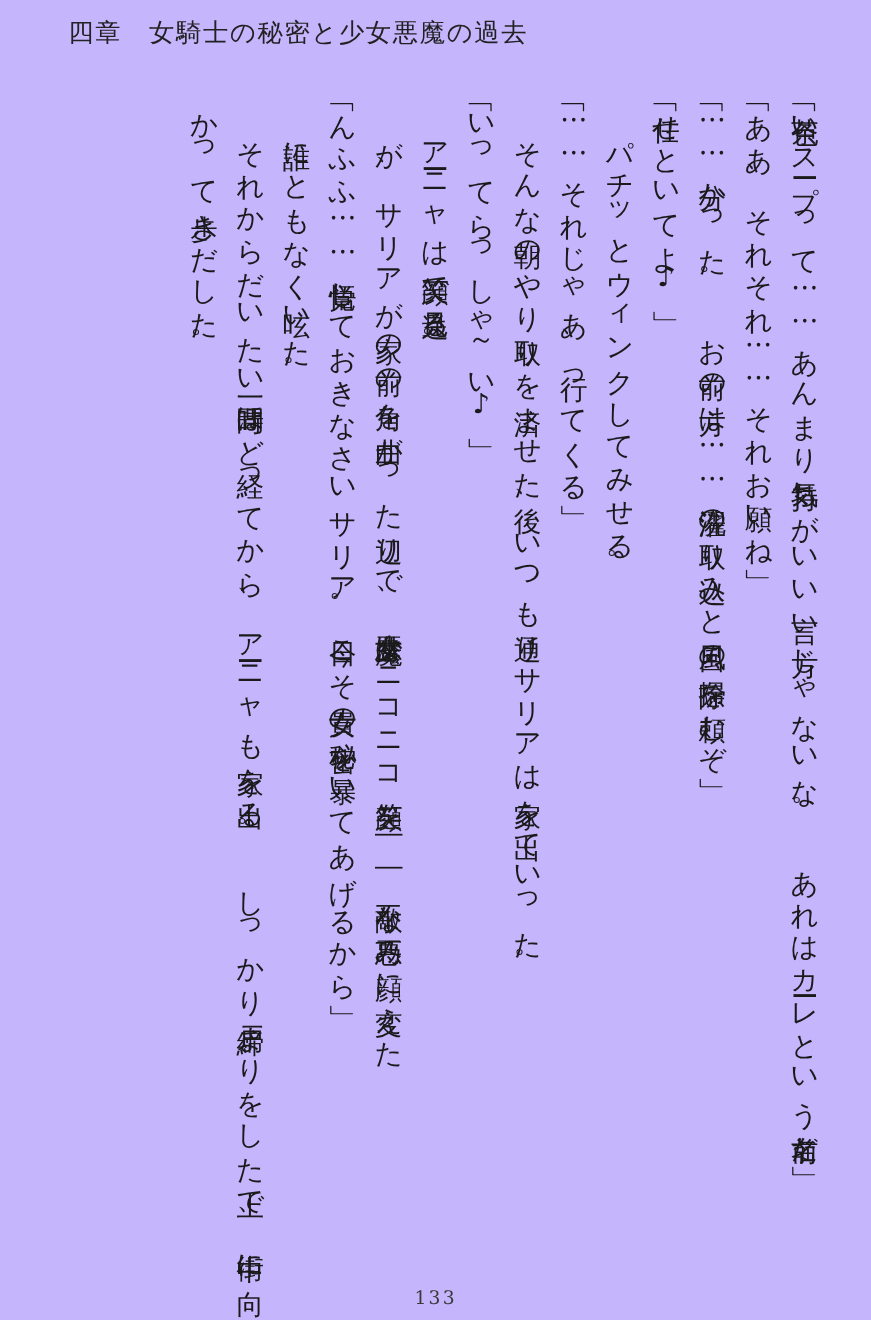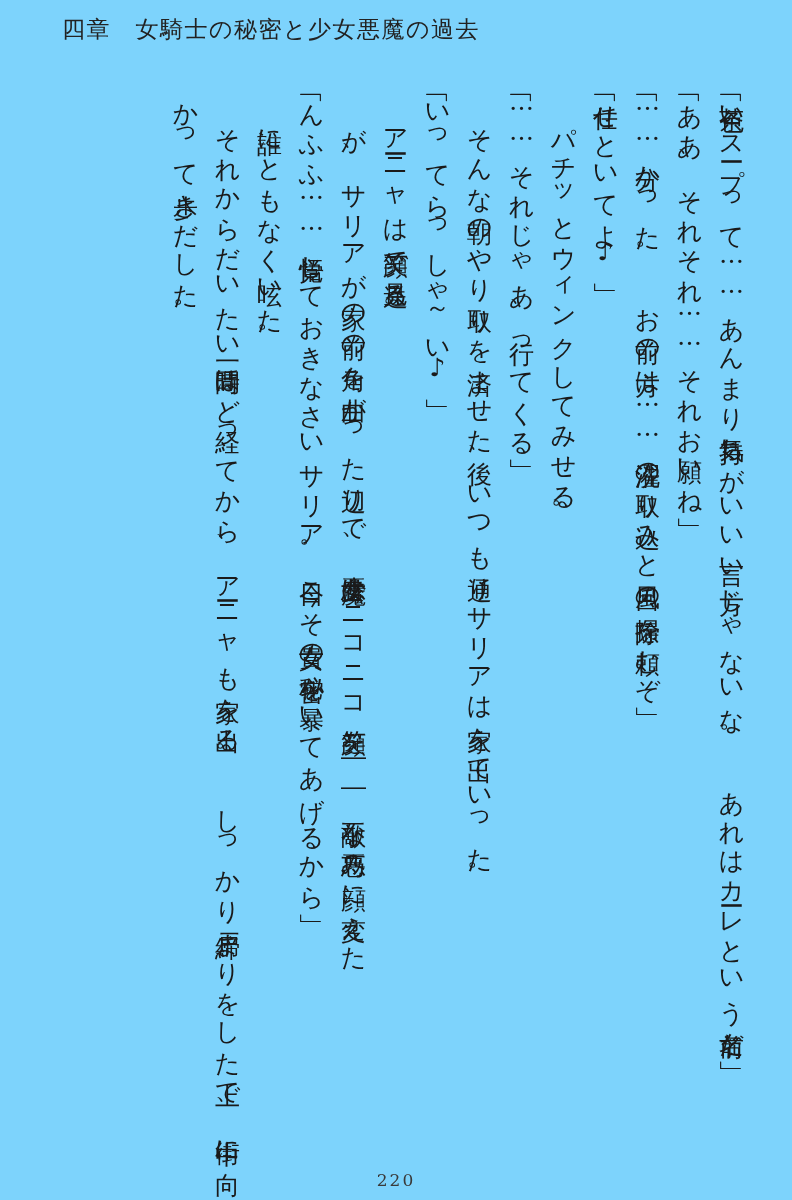--- a/index.html
+++ b/index.html
@@ -5,21 +5,21 @@
   html, body {
     margin: 0;
     padding: 0;
     background: #e8e8e8;
   }
   .page {
     position: relative;
     width: 792px;
     height: 1200px;
     margin: 0 auto;
-    background: #7dd3fc;
+    background: #c4b5fd;
     color: #1e1e1e;
     font-family: "DejaVu Serif", "Liberation Serif", serif;
     overflow: hidden;
   }
   .chapter-header {
     position: absolute;
     top: 14px;
     left: 62px;
     font-size: 23px;
     letter-spacing: 1.5px;
@@ -72,14 +72,14 @@
       <p class="para">「……それじゃあ、行ってくる」</p>
       <p class="para indent">そんな朝のやり取りを済ませた後、いつも通りサリアは家を出ていった。</p>
       <p class="para">「いってらっしゃ～い♪」</p>
       <p class="para indent">アーニャは笑顔で見送る。</p>
       <p class="para indent">が、サリアが家の前の角を曲がった辺りで、少女悪魔はニコニコ笑顔を――不敵な悪巧み顔に変えた</p>
       <p class="para">「んふふ……覚悟しておきなさいサリア。今日こそ貴女の秘密を暴いてあげるから」</p>
       <p class="para indent">誰にともなく呟いた。</p>
       <p class="para indent">それからだいたい一時間ほど経ってから、アーニャも家を出る。　しっかり戸締まりをした上で、街中に向かって歩きだした。</p>
     </div>
 
-  <div class="page-number">220</div>
+  <div class="page-number">133</div>
 </div>
 
 </body></html>

